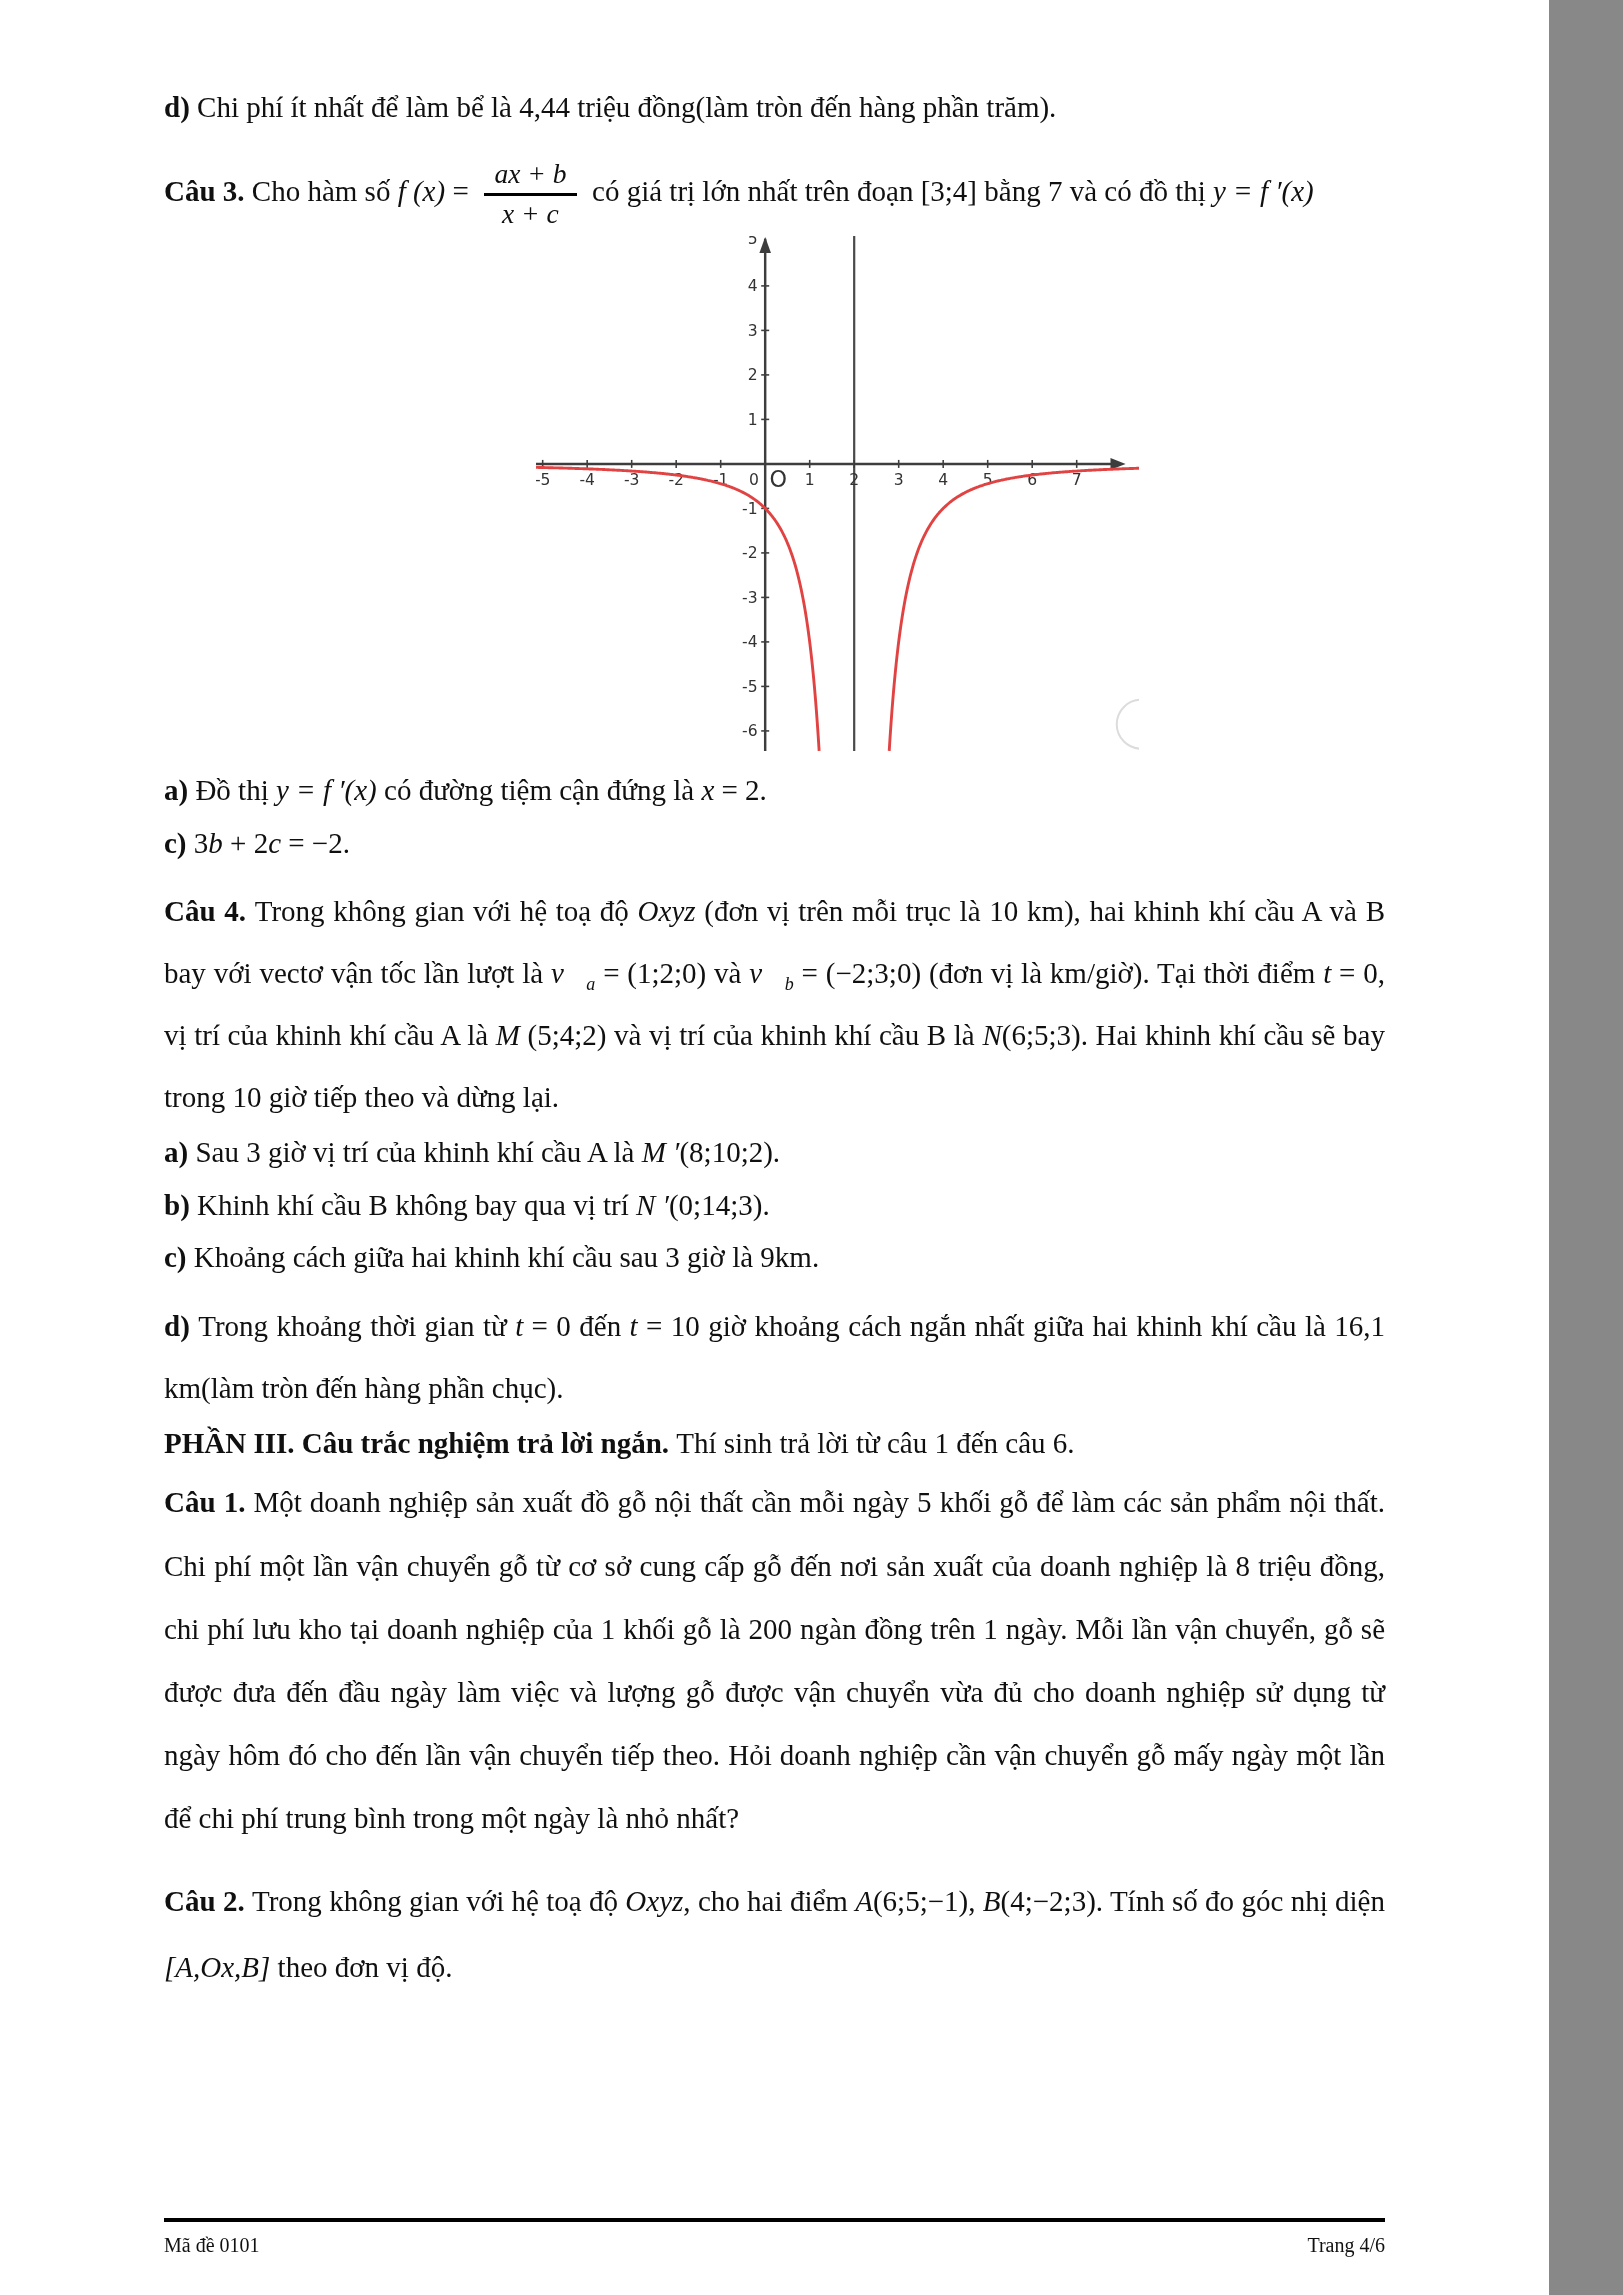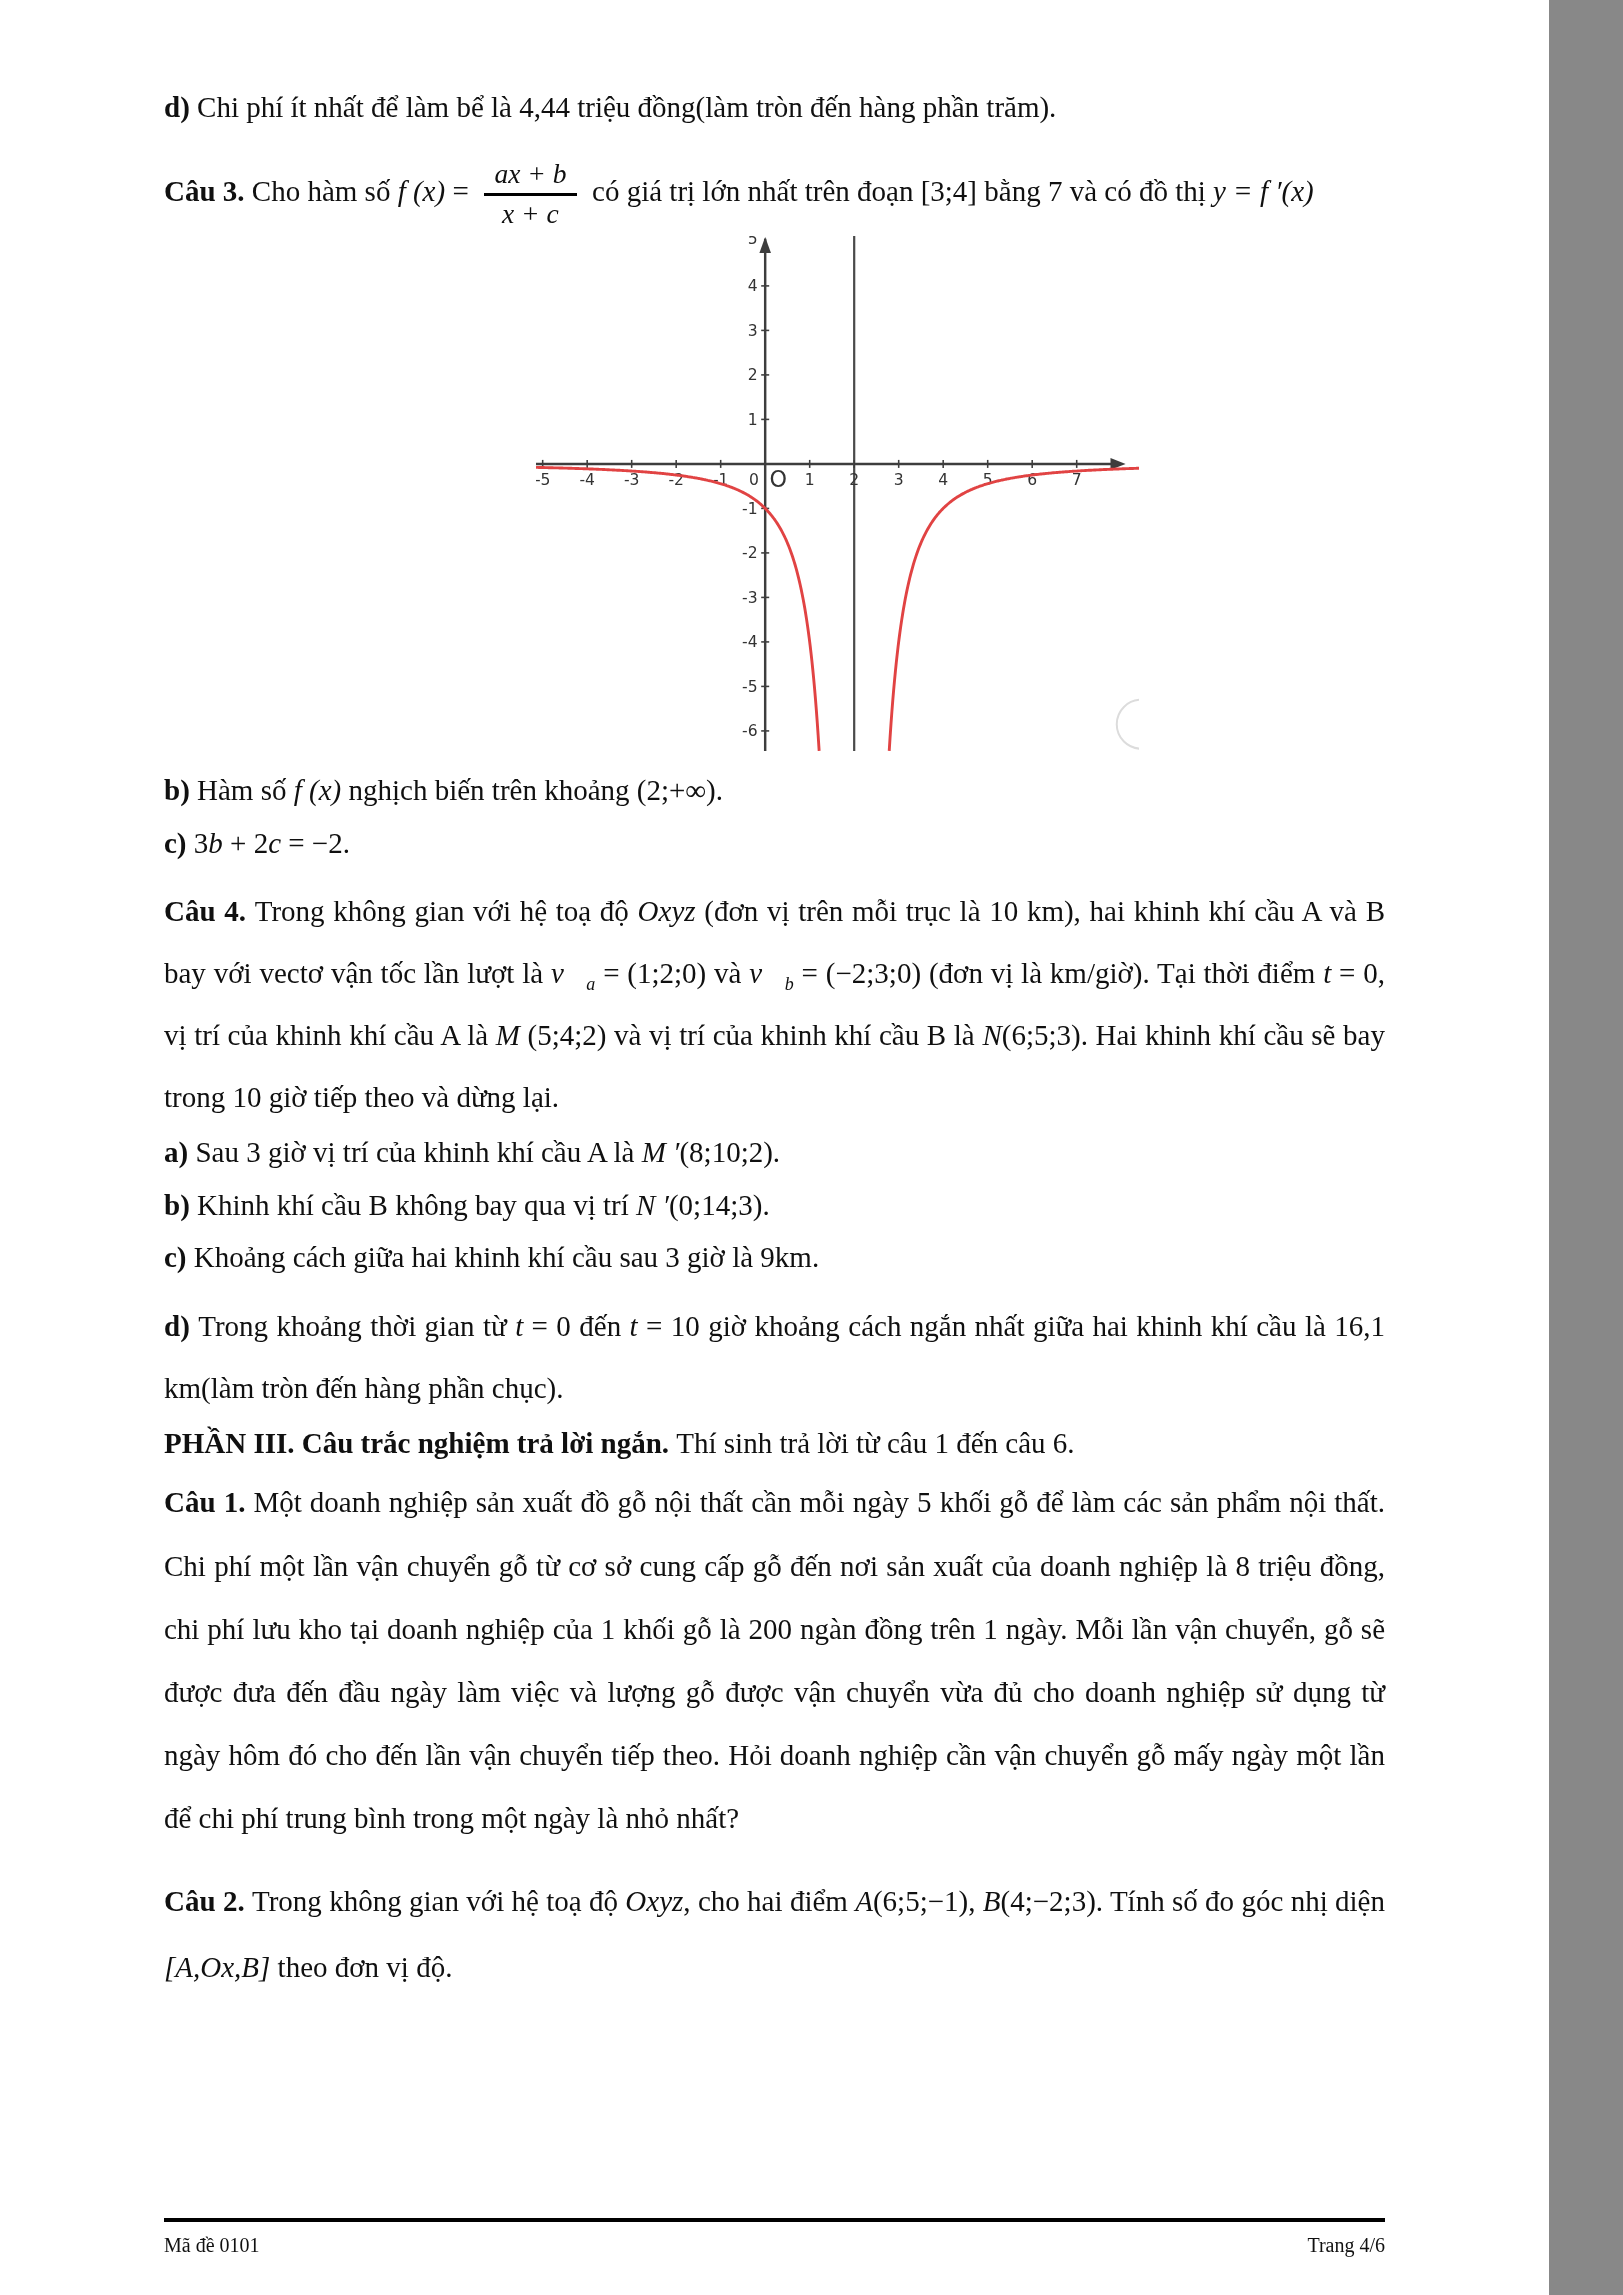--- a/index.html
+++ b/index.html
@@ -97,21 +97,21 @@
         <text x="-0.17" y="5.12" text-anchor="end" font-size="0.35" fill="#333333">-5</text>
         <line x1="-0.09" y1="6" x2="0.09" y2="6" stroke="#3d3d3d" stroke-width="0.035"></line>
         <text x="-0.17" y="6.12" text-anchor="end" font-size="0.35" fill="#333333">-6</text>
         <text x="-0.17" y="-4.94" text-anchor="end" font-size="0.35" fill="#333333">5</text>
         <path d="M -5.150 0.078 L -5.130 0.079 L -5.110 0.079 L -5.090 0.080 L -5.070 0.080 L -5.050 0.080 L -5.030 0.081 L -5.010 0.081 L -4.990 0.082 L -4.970 0.082 L -4.950 0.083 L -4.930 0.083 L -4.910 0.084 L -4.890 0.084 L -4.870 0.085 L -4.850 0.085 L -4.830 0.086 L -4.810 0.086 L -4.790 0.087 L -4.770 0.087 L -4.750 0.088 L -4.730 0.088 L -4.710 0.089 L -4.690 0.089 L -4.670 0.090 L -4.650 0.090 L -4.630 0.091 L -4.610 0.092 L -4.590 0.092 L -4.570 0.093 L -4.550 0.093 L -4.530 0.094 L -4.510 0.094 L -4.490 0.095 L -4.470 0.096 L -4.450 0.096 L -4.430 0.097 L -4.410 0.097 L -4.390 0.098 L -4.370 0.099 L -4.350 0.099 L -4.330 0.100 L -4.310 0.100 L -4.290 0.101 L -4.270 0.102 L -4.250 0.102 L -4.230 0.103 L -4.210 0.104 L -4.190 0.104 L -4.170 0.105 L -4.150 0.106 L -4.130 0.106 L -4.110 0.107 L -4.090 0.108 L -4.070 0.109 L -4.050 0.109 L -4.030 0.110 L -4.010 0.111 L -3.990 0.111 L -3.970 0.112 L -3.950 0.113 L -3.930 0.114 L -3.910 0.115 L -3.890 0.115 L -3.870 0.116 L -3.850 0.117 L -3.830 0.118 L -3.810 0.118 L -3.790 0.119 L -3.770 0.120 L -3.750 0.121 L -3.730 0.122 L -3.710 0.123 L -3.690 0.124 L -3.670 0.124 L -3.650 0.125 L -3.630 0.126 L -3.610 0.127 L -3.590 0.128 L -3.570 0.129 L -3.550 0.130 L -3.530 0.131 L -3.510 0.132 L -3.490 0.133 L -3.470 0.134 L -3.450 0.135 L -3.430 0.136 L -3.410 0.137 L -3.390 0.138 L -3.370 0.139 L -3.350 0.140 L -3.330 0.141 L -3.310 0.142 L -3.290 0.143 L -3.270 0.144 L -3.250 0.145 L -3.230 0.146 L -3.210 0.147 L -3.190 0.148 L -3.170 0.150 L -3.150 0.151 L -3.130 0.152 L -3.110 0.153 L -3.090 0.154 L -3.070 0.156 L -3.050 0.157 L -3.030 0.158 L -3.010 0.159 L -2.990 0.161 L -2.970 0.162 L -2.950 0.163 L -2.930 0.165 L -2.910 0.166 L -2.890 0.167 L -2.870 0.169 L -2.850 0.170 L -2.830 0.171 L -2.810 0.173 L -2.790 0.174 L -2.770 0.176 L -2.750 0.177 L -2.730 0.179 L -2.710 0.180 L -2.690 0.182 L -2.670 0.183 L -2.650 0.185 L -2.630 0.187 L -2.610 0.188 L -2.590 0.190 L -2.570 0.192 L -2.550 0.193 L -2.530 0.195 L -2.510 0.197 L -2.490 0.198 L -2.470 0.200 L -2.450 0.202 L -2.430 0.204 L -2.410 0.206 L -2.390 0.208 L -2.370 0.209 L -2.350 0.211 L -2.330 0.213 L -2.310 0.215 L -2.290 0.217 L -2.270 0.219 L -2.250 0.221 L -2.230 0.224 L -2.210 0.226 L -2.190 0.228 L -2.170 0.230 L -2.150 0.232 L -2.130 0.235 L -2.110 0.237 L -2.090 0.239 L -2.070 0.241 L -2.050 0.244 L -2.030 0.246 L -2.010 0.249 L -1.990 0.251 L -1.970 0.254 L -1.950 0.256 L -1.930 0.259 L -1.910 0.262 L -1.890 0.264 L -1.870 0.267 L -1.850 0.270 L -1.830 0.273 L -1.810 0.276 L -1.790 0.278 L -1.770 0.281 L -1.750 0.284 L -1.730 0.288 L -1.710 0.291 L -1.690 0.294 L -1.670 0.297 L -1.650 0.300 L -1.630 0.304 L -1.610 0.307 L -1.590 0.310 L -1.570 0.314 L -1.550 0.317 L -1.530 0.321 L -1.510 0.325 L -1.490 0.328 L -1.470 0.332 L -1.450 0.336 L -1.430 0.340 L -1.410 0.344 L -1.390 0.348 L -1.370 0.352 L -1.350 0.356 L -1.330 0.361 L -1.310 0.365 L -1.290 0.370 L -1.270 0.374 L -1.250 0.379 L -1.230 0.383 L -1.210 0.388 L -1.190 0.393 L -1.170 0.398 L -1.150 0.403 L -1.130 0.408 L -1.110 0.414 L -1.090 0.419 L -1.070 0.424 L -1.050 0.430 L -1.030 0.436 L -1.010 0.441 L -0.990 0.447 L -0.970 0.453 L -0.950 0.460 L -0.930 0.466 L -0.910 0.472 L -0.890 0.479 L -0.870 0.486 L -0.850 0.492 L -0.830 0.499 L -0.810 0.507 L -0.790 0.514 L -0.770 0.521 L -0.750 0.529 L -0.730 0.537 L -0.710 0.545 L -0.690 0.553 L -0.670 0.561 L -0.650 0.570 L -0.630 0.578 L -0.610 0.587 L -0.590 0.596 L -0.570 0.606 L -0.550 0.615 L -0.530 0.625 L -0.510 0.635 L -0.490 0.645 L -0.470 0.656 L -0.450 0.666 L -0.430 0.677 L -0.410 0.689 L -0.390 0.700 L -0.370 0.712 L -0.350 0.724 L -0.330 0.737 L -0.310 0.750 L -0.290 0.763 L -0.270 0.776 L -0.250 0.790 L -0.230 0.804 L -0.210 0.819 L -0.190 0.834 L -0.170 0.849 L -0.150 0.865 L -0.130 0.882 L -0.110 0.898 L -0.090 0.916 L -0.070 0.934 L -0.050 0.952 L -0.030 0.971 L -0.010 0.990 L 0.010 1.010 L 0.030 1.031 L 0.050 1.052 L 0.070 1.074 L 0.090 1.096 L 0.110 1.120 L 0.130 1.144 L 0.150 1.169 L 0.170 1.194 L 0.190 1.221 L 0.210 1.248 L 0.230 1.277 L 0.250 1.306 L 0.270 1.336 L 0.290 1.368 L 0.310 1.401 L 0.330 1.434 L 0.350 1.469 L 0.370 1.506 L 0.390 1.543 L 0.410 1.582 L 0.430 1.623 L 0.450 1.665 L 0.470 1.709 L 0.490 1.754 L 0.510 1.802 L 0.530 1.851 L 0.550 1.902 L 0.570 1.956 L 0.590 2.012 L 0.610 2.070 L 0.630 2.131 L 0.650 2.195 L 0.670 2.261 L 0.690 2.331 L 0.710 2.404 L 0.730 2.480 L 0.750 2.560 L 0.770 2.644 L 0.790 2.732 L 0.810 2.825 L 0.830 2.922 L 0.850 3.025 L 0.870 3.133 L 0.890 3.246 L 0.910 3.367 L 0.930 3.494 L 0.950 3.628 L 0.970 3.770 L 0.990 3.921 L 1.010 4.081 L 1.030 4.251 L 1.050 4.432 L 1.070 4.625 L 1.090 4.830 L 1.110 5.050 L 1.130 5.285 L 1.150 5.536 L 1.170 5.806 L 1.190 6.097 L 1.210 6.409 L 1.213 6.450" fill="none" stroke="#e14343" stroke-width="0.065" stroke-linejoin="round"></path>
         <path d="M 2.787 6.450 L 2.807 6.134 L 2.827 5.842 L 2.847 5.569 L 2.867 5.315 L 2.887 5.078 L 2.907 4.857 L 2.927 4.650 L 2.947 4.456 L 2.967 4.273 L 2.987 4.102 L 3.007 3.941 L 3.027 3.789 L 3.047 3.645 L 3.067 3.510 L 3.087 3.382 L 3.107 3.261 L 3.127 3.146 L 3.147 3.038 L 3.167 2.935 L 3.187 2.837 L 3.207 2.743 L 3.227 2.655 L 3.247 2.570 L 3.267 2.490 L 3.287 2.413 L 3.307 2.340 L 3.327 2.270 L 3.347 2.203 L 3.367 2.139 L 3.387 2.078 L 3.407 2.019 L 3.427 1.963 L 3.447 1.909 L 3.467 1.857 L 3.487 1.808 L 3.507 1.760 L 3.527 1.714 L 3.547 1.670 L 3.567 1.628 L 3.587 1.587 L 3.607 1.548 L 3.627 1.510 L 3.647 1.474 L 3.667 1.439 L 3.687 1.405 L 3.707 1.372 L 3.727 1.340 L 3.747 1.310 L 3.767 1.280 L 3.787 1.252 L 3.807 1.224 L 3.827 1.198 L 3.847 1.172 L 3.867 1.147 L 3.887 1.123 L 3.907 1.099 L 3.927 1.077 L 3.947 1.055 L 3.967 1.033 L 3.987 1.013 L 4.007 0.993 L 4.027 0.973 L 4.047 0.954 L 4.067 0.936 L 4.087 0.918 L 4.107 0.901 L 4.127 0.884 L 4.147 0.867 L 4.167 0.851 L 4.187 0.836 L 4.207 0.821 L 4.227 0.806 L 4.247 0.792 L 4.267 0.778 L 4.287 0.764 L 4.307 0.751 L 4.327 0.738 L 4.347 0.726 L 4.367 0.714 L 4.387 0.702 L 4.407 0.690 L 4.427 0.679 L 4.447 0.668 L 4.467 0.657 L 4.487 0.646 L 4.507 0.636 L 4.527 0.626 L 4.547 0.616 L 4.567 0.607 L 4.587 0.597 L 4.607 0.588 L 4.627 0.579 L 4.647 0.571 L 4.667 0.562 L 4.687 0.554 L 4.707 0.546 L 4.727 0.538 L 4.747 0.530 L 4.767 0.522 L 4.787 0.515 L 4.807 0.507 L 4.827 0.500 L 4.847 0.493 L 4.867 0.486 L 4.887 0.480 L 4.907 0.473 L 4.927 0.467 L 4.947 0.460 L 4.967 0.454 L 4.987 0.448 L 5.007 0.442 L 5.027 0.436 L 5.047 0.431 L 5.067 0.425 L 5.087 0.420 L 5.107 0.414 L 5.127 0.409 L 5.147 0.404 L 5.167 0.399 L 5.187 0.394 L 5.207 0.389 L 5.227 0.384 L 5.247 0.379 L 5.267 0.375 L 5.287 0.370 L 5.307 0.366 L 5.327 0.361 L 5.347 0.357 L 5.367 0.353 L 5.387 0.349 L 5.407 0.344 L 5.427 0.340 L 5.447 0.337 L 5.467 0.333 L 5.487 0.329 L 5.507 0.325 L 5.527 0.321 L 5.547 0.318 L 5.567 0.314 L 5.587 0.311 L 5.607 0.307 L 5.627 0.304 L 5.647 0.301 L 5.667 0.297 L 5.687 0.294 L 5.707 0.291 L 5.727 0.288 L 5.747 0.285 L 5.767 0.282 L 5.787 0.279 L 5.807 0.276 L 5.827 0.273 L 5.847 0.270 L 5.867 0.267 L 5.887 0.265 L 5.907 0.262 L 5.927 0.259 L 5.947 0.257 L 5.967 0.254 L 5.987 0.252 L 6.007 0.249 L 6.027 0.247 L 6.047 0.244 L 6.067 0.242 L 6.087 0.239 L 6.107 0.237 L 6.127 0.235 L 6.147 0.233 L 6.167 0.230 L 6.187 0.228 L 6.207 0.226 L 6.227 0.224 L 6.247 0.222 L 6.267 0.220 L 6.287 0.218 L 6.307 0.216 L 6.327 0.214 L 6.347 0.212 L 6.367 0.210 L 6.387 0.208 L 6.407 0.206 L 6.427 0.204 L 6.447 0.202 L 6.467 0.200 L 6.487 0.199 L 6.507 0.197 L 6.527 0.195 L 6.547 0.193 L 6.567 0.192 L 6.587 0.190 L 6.607 0.188 L 6.627 0.187 L 6.647 0.185 L 6.667 0.184 L 6.687 0.182 L 6.707 0.181 L 6.727 0.179 L 6.747 0.177 L 6.767 0.176 L 6.787 0.175 L 6.807 0.173 L 6.827 0.172 L 6.847 0.170 L 6.867 0.169 L 6.887 0.167 L 6.907 0.166 L 6.927 0.165 L 6.947 0.163 L 6.967 0.162 L 6.987 0.161 L 7.007 0.160 L 7.027 0.158 L 7.047 0.157 L 7.067 0.156 L 7.087 0.155 L 7.107 0.153 L 7.127 0.152 L 7.147 0.151 L 7.167 0.150 L 7.187 0.149 L 7.207 0.148 L 7.227 0.146 L 7.247 0.145 L 7.267 0.144 L 7.287 0.143 L 7.307 0.142 L 7.327 0.141 L 7.347 0.140 L 7.367 0.139 L 7.387 0.138 L 7.407 0.137 L 7.427 0.136 L 7.447 0.135 L 7.467 0.134 L 7.487 0.133 L 7.507 0.132 L 7.527 0.131 L 7.547 0.130 L 7.567 0.129 L 7.587 0.128 L 7.607 0.127 L 7.627 0.126 L 7.647 0.125 L 7.667 0.125 L 7.687 0.124 L 7.707 0.123 L 7.727 0.122 L 7.747 0.121 L 7.767 0.120 L 7.787 0.119 L 7.807 0.119 L 7.827 0.118 L 7.847 0.117 L 7.867 0.116 L 7.887 0.115 L 7.907 0.115 L 7.927 0.114 L 7.947 0.113 L 7.967 0.112 L 7.987 0.112 L 8.007 0.111 L 8.027 0.110 L 8.047 0.109 L 8.067 0.109 L 8.087 0.108 L 8.107 0.107 L 8.127 0.107 L 8.147 0.106 L 8.167 0.105 L 8.187 0.104 L 8.207 0.104 L 8.227 0.103 L 8.247 0.102 L 8.267 0.102 L 8.287 0.101 L 8.307 0.101 L 8.327 0.100 L 8.347 0.099 L 8.367 0.099 L 8.387 0.098 L 8.400 0.098" fill="none" stroke="#e14343" stroke-width="0.065" stroke-linejoin="round"></path>
         <circle cx="8.450000000000001" cy="5.85" r="0.55" fill="none" stroke="#dcdcdc" stroke-width="0.045"></circle>
       </svg>
   </figure>
 
-  <p class="stmt"><span class="b">b) </span><span>Hàm số </span><span class="i">f (x)</span><span> nghịch biến trên khoảng (2;+∞).</span></p>
+  <p class="stmt"><span class="b">a) </span><span>Đồ thị </span><span class="i">y = f ′(x)</span><span> có đường tiệm cận đứng là </span><span class="i">x</span><span> = 2.</span></p>
   <p class="stmt"><span class="b">c) </span><span>3</span><span class="i">b</span><span> + 2</span><span class="i">c</span><span> = −2.</span></p>
 
   <p id="cau4-para"><span class="b">Câu 4. </span><span> Trong không gian với hệ toạ độ </span><span class="i">Oxyz</span><span> (đơn vị trên mỗi trục là 10 km), hai khinh khí cầu A và B bay với vectơ vận tốc lần lượt là </span><span class="i">v⃗</span><span class="i sub">a</span><span> = (1;2;0) và </span><span class="i">v⃗</span><span class="i sub">b</span><span> = (−2;3;0) (đơn vị là km/giờ). Tại thời điểm </span><span class="i">t</span><span> = 0, vị trí của khinh khí cầu A là </span><span class="i">M</span><span> (5;4;2) và vị trí của khinh khí cầu B là </span><span class="i">N</span><span>(6;5;3). Hai khinh khí cầu sẽ bay trong 10 giờ tiếp theo và dừng lại.</span></p>
   <p class="stmt"><span class="b">a) </span><span>Sau 3 giờ vị trí của khinh khí cầu A là </span><span class="i">M ′</span><span>(8;10;2).</span></p>
   <p class="stmt"><span class="b">b) </span><span>Khinh khí cầu B không bay qua vị trí </span><span class="i">N ′</span><span>(0;14;3).</span></p>
   <p class="stmt"><span class="b">c) </span><span>Khoảng cách giữa hai khinh khí cầu sau 3 giờ là 9km.</span></p>
   <p class="stmt-multi"><span class="b">d) </span><span>Trong khoảng thời gian từ </span><span class="i">t</span><span> = 0 đến </span><span class="i">t</span><span> = 10 giờ khoảng cách ngắn nhất giữa hai khinh khí cầu là 16,1 km(làm tròn đến hàng phần chục).</span></p>
 
   <p id="phan3" class="single"><span class="b">PHẦN III. Câu trắc nghiệm trả lời ngắn. </span><span>Thí sinh trả lời từ câu 1 đến câu 6.</span></p>
 

